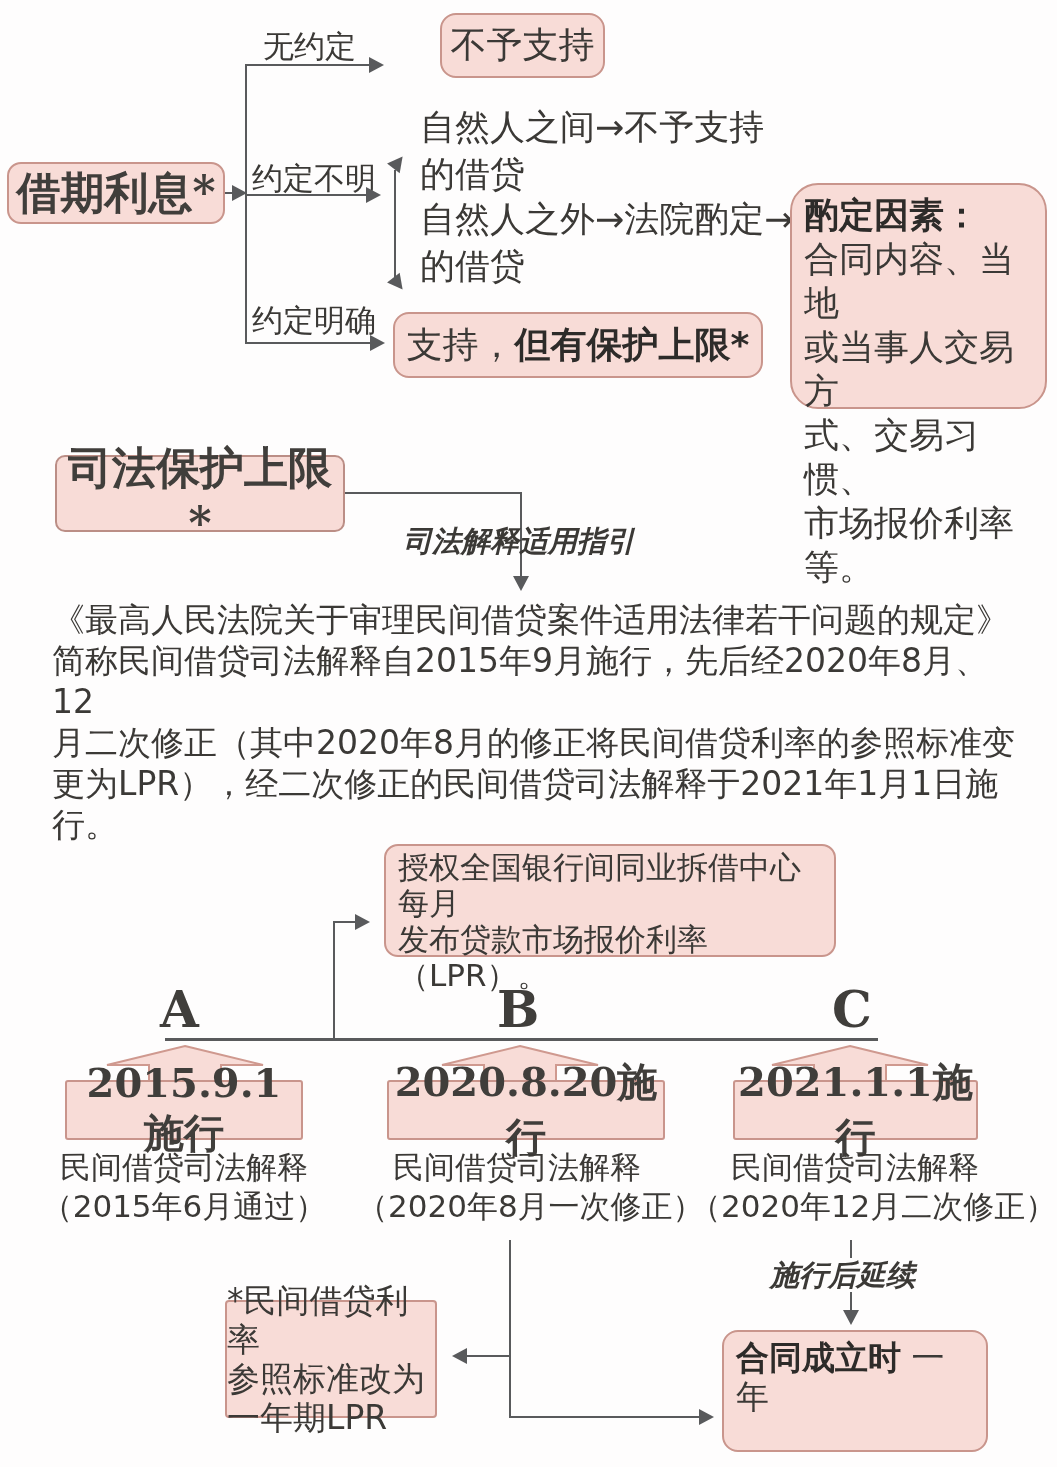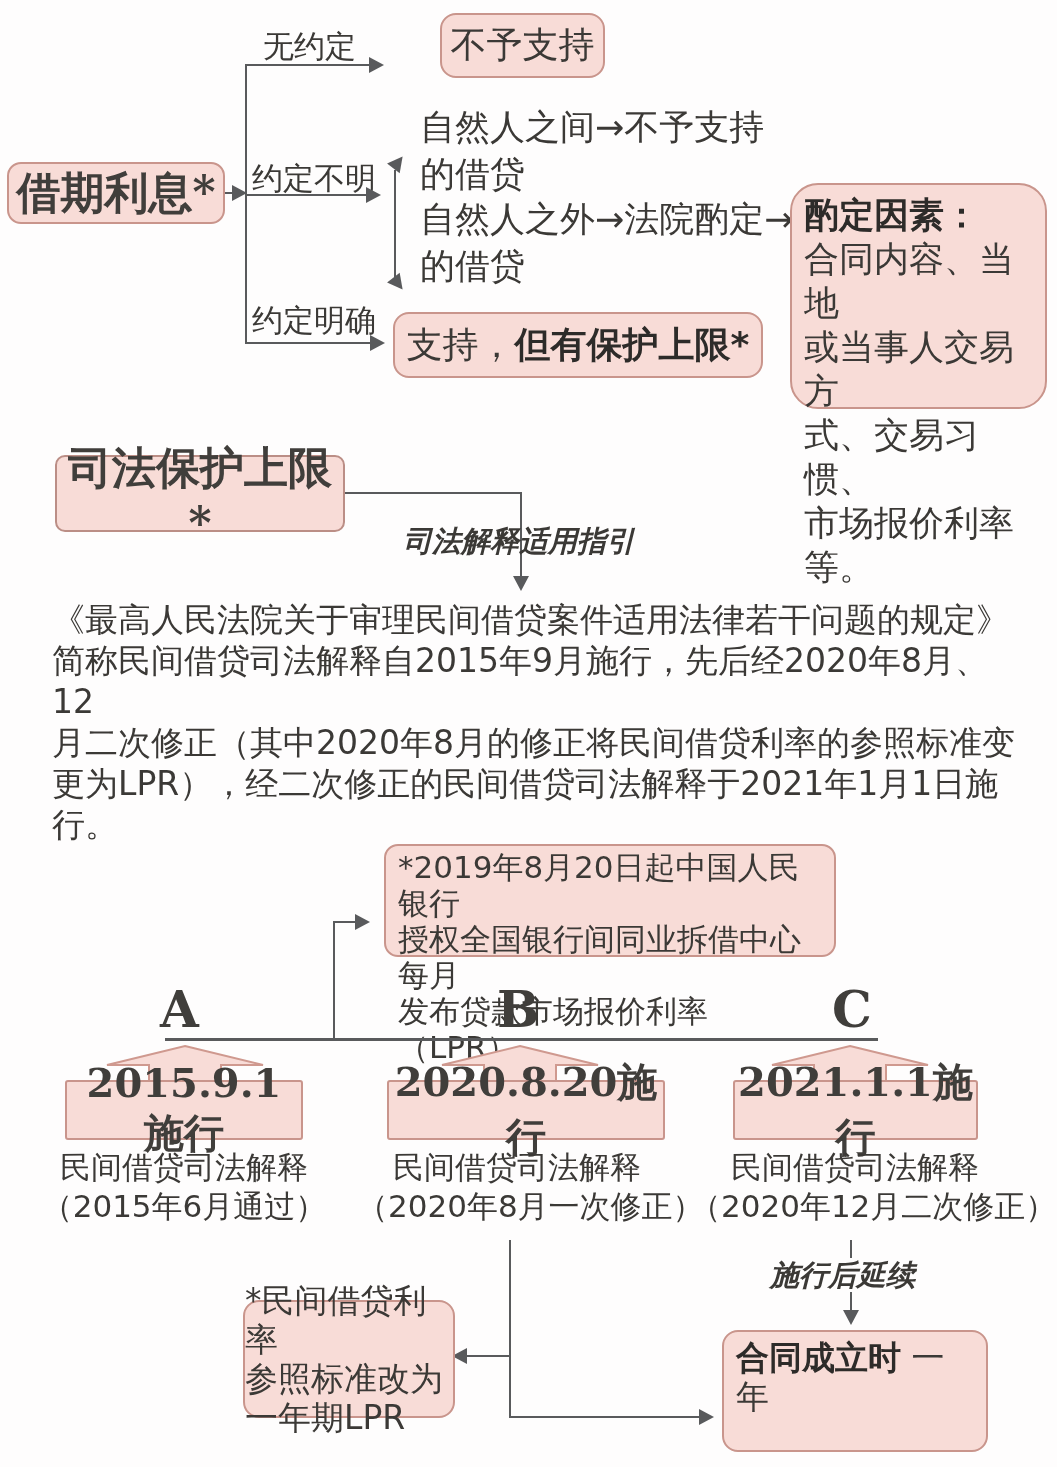--- a/index.html
+++ b/index.html
@@ -92,21 +92,20 @@
 
   <div style="position:absolute;left:52px;top:599px;width:965px;font-size:33px;line-height:41px;color:#3b3936;">
     <div>《最高人民法院关于审理民间借贷案件适用法律若干问题的规定》</div>
     <div>简称民间借贷司法解释自2015年9月施行，先后经2020年8月、12</div>
     <div>月二次修正（其中2020年8月的修正将民间借贷利率的参照标准变</div>
     <div>更为LPR），经二次修正的民间借贷司法解释于2021年1月1日施行。</div>
   </div>
 
   <div class="box" style="left:384px;top:844px;width:452px;height:113px;border-radius:14px;align-items:flex-start;justify-content:flex-start;text-align:left;padding:3px 12px;">
     <div style="font-size:31px;line-height:36px;">
-      <div>*2019年8月20日起中国人民银行</div>
       <div>授权全国银行间同业拆借中心每月</div>
       <div>发布贷款市场报价利率（LPR）。</div>
     </div>
   </div>
   <div class="vl" style="left:333px;top:921px;height:119px;"></div>
   <div class="hl" style="left:333px;top:921px;width:24px;"></div>
   <div class="ar" style="left:355px;top:914px;"></div>
 
   <div class="hl" style="left:165px;top:1038px;width:713px;height:3px;"></div>
 
@@ -150,21 +149,21 @@
   <div class="hl" style="left:466px;top:1355px;width:45px;"></div>
   <div class="al" style="left:452px;top:1348px;"></div>
   <div class="hl" style="left:509px;top:1416px;width:192px;"></div>
   <div class="ar" style="left:699px;top:1409px;"></div>
 
   <div class="vl" style="left:850px;top:1240px;height:18px;"></div>
   <div class="lbl ital" style="left:770px;top:1256px;">施行后延续</div>
   <div class="vl" style="left:850px;top:1292px;height:20px;"></div>
   <div class="ad" style="left:843px;top:1310px;"></div>
 
-  <div class="box" style="left:243px;top:1300px;width:212px;height:118px;border-radius:16px;">
+  <div class="box" style="left:225px;top:1300px;width:212px;height:118px;border-radius:4px;">
     <div style="font-size:33px;line-height:39px;text-align:left;">
       <div>*民间借贷利率</div>
       <div>参照标准改为</div>
       <div>一年期LPR</div>
     </div>
   </div>
 
   <div class="box" style="left:722px;top:1330px;width:266px;height:122px;border-radius:16px;align-items:flex-start;justify-content:flex-start;text-align:left;padding:6px 12px;">
     <div style="font-size:33px;line-height:39px;">
       <div><span class="b">合同成立时</span><span> 一年</span></div>

